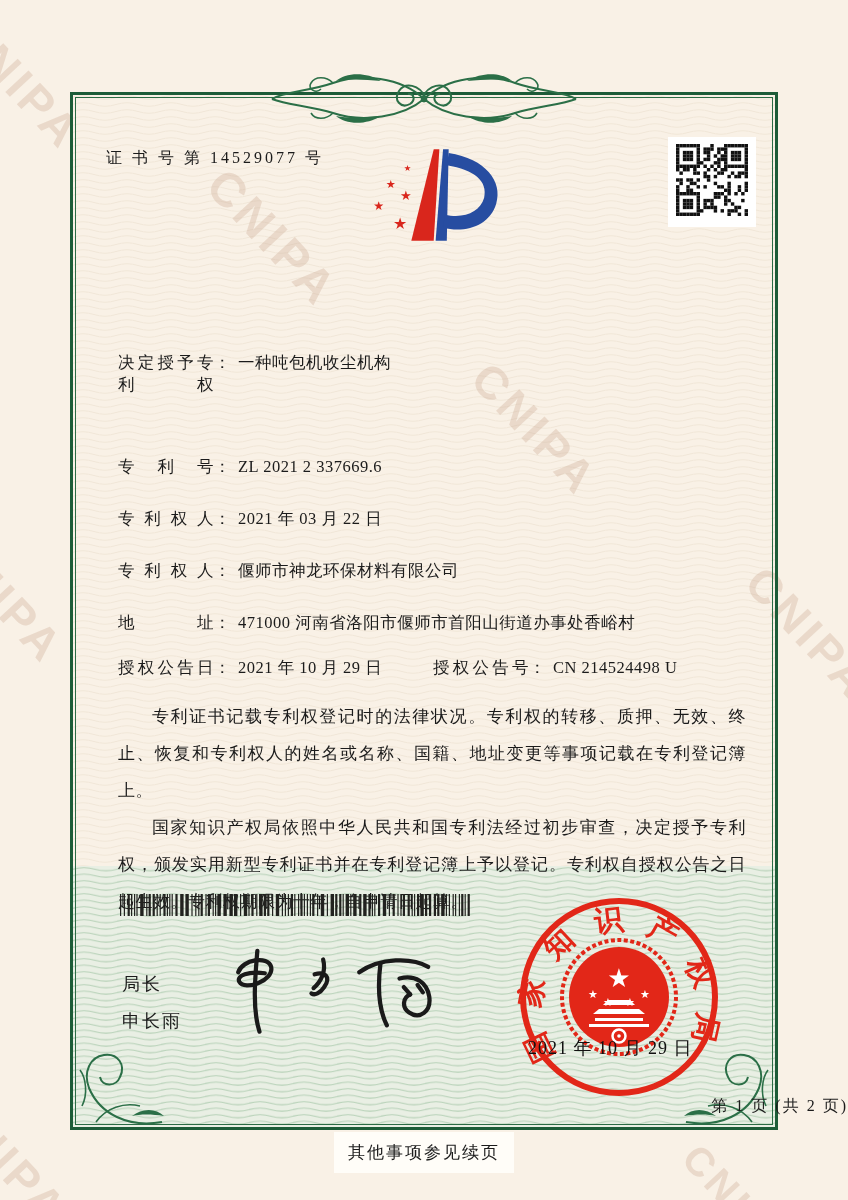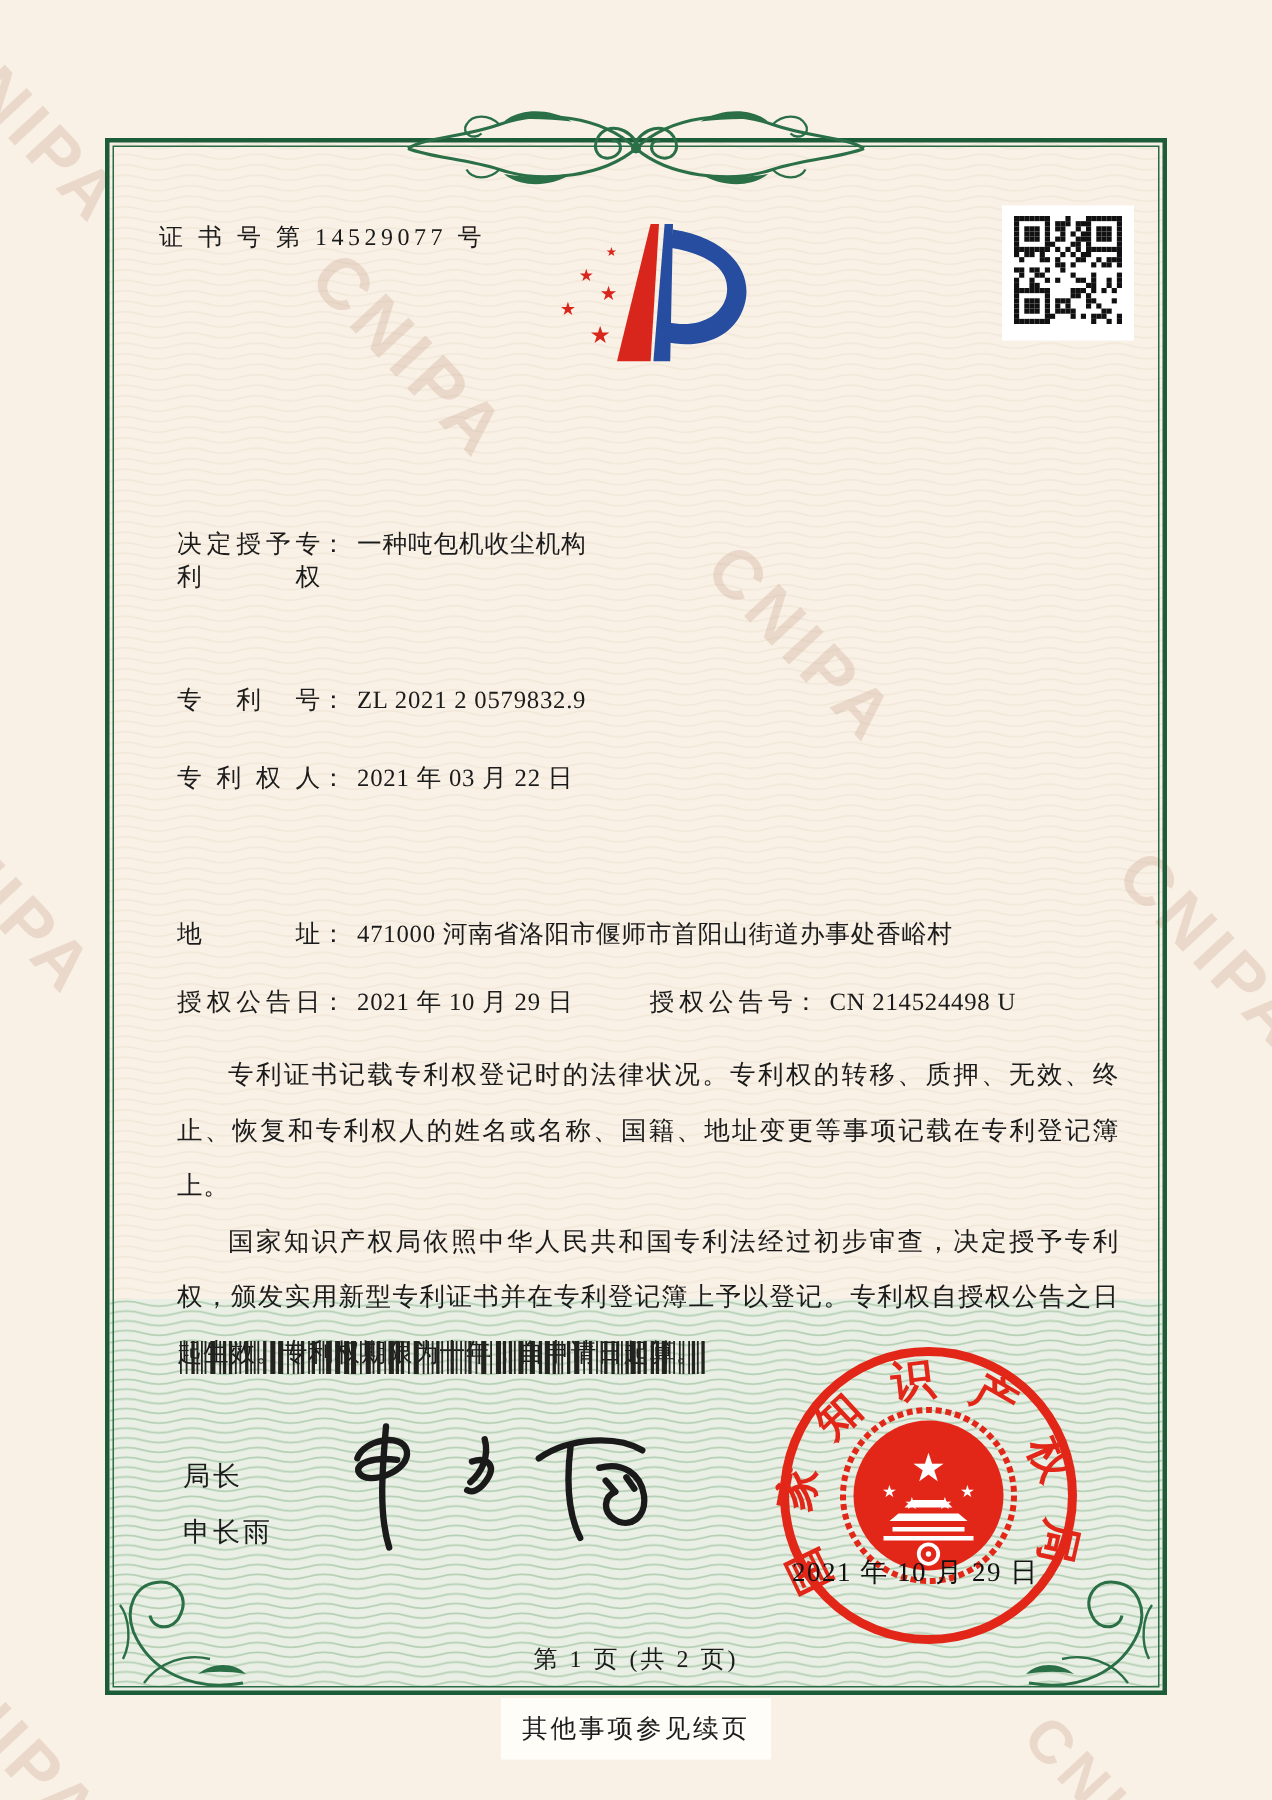--- a/index.html
+++ b/index.html
@@ -27,21 +27,21 @@
   .fval{margin-left:7px;}
   .r1{top:352px}.r2{top:404px}.r3{top:456px}.r4{top:508px}.r5{top:560px}.r6{top:612px}.r7{top:657px}
   .pair2{position:absolute;left:315px;top:0;}
   .body-text{left:118px;top:698px;width:628px;font-size:17px;line-height:37px;
              text-align:justify;letter-spacing:.5px;}
   .body-text p{margin:0;text-indent:2em;}
   .issuer{left:122px;top:966px;font-size:18px;letter-spacing:2px;line-height:37px;}
   .sig{left:212px;top:934px;}
   .seal{left:517px;top:895px;z-index:6;}
   .seal-date{left:528px;top:1036px;width:190px;font-size:18px;letter-spacing:1px;z-index:7;color:#111;}
-  .pagenum{left:0;right:0;top:1096px;text-align:center;font-size:16px;letter-spacing:2px;}
+  .pagenum{left:0;right:0;top:1096px;text-align:right;font-size:16px;letter-spacing:2px;}
   .note{left:50%;top:1132px;transform:translateX(-50%);background:#fffdf8;
         padding:9px 14px;font-size:17px;letter-spacing:2px;z-index:6;}
   .qrbox{left:668px;top:137px;width:88px;height:90px;background:#fff;z-index:5;}
   .qrbox svg{display:block;margin:7px auto 0 auto;}
   .logo{left:346px;top:140px;z-index:5;}
   .barcode{left:120px;top:892px;z-index:5;}
 </style>
 </head>
 <body>
 
@@ -331,24 +331,27 @@
         <rect x="61.71" y="68.57" width="3.43" height="3.43" fill="#111"></rect>
         <rect x="68.57" y="68.57" width="3.43" height="3.43" fill="#111"></rect>
       </svg>
   </div>
 
 
   <div class="abs frow r1">
     <span class="flabel">决定授予专利权</span><span>：</span><span class="fval">一种吨包机收尘机构</span>
   </div>
   <div class="abs frow r3">
-    <span class="flabel">专利号</span><span>：</span><span class="fval">ZL 2021 2 0579832.9</span>
+    <span class="flabel">专利号</span><span>：</span><span class="fval">ZL 2021 2 337669.6</span>
   </div>
   <div class="abs frow r4">
     <span class="flabel">专利权人</span><span>：</span><span class="fval">2021 年 03 月 22 日</span>
+  </div>
+  <div class="abs frow r5">
+    <span class="flabel">专利权人</span><span>：</span><span class="fval">偃师市神龙环保材料有限公司</span>
   </div>
   <div class="abs frow r6">
     <span class="flabel">地址</span><span>：</span><span class="fval">471000 河南省洛阳市偃师市首阳山街道办事处香峪村</span>
   </div>
   <div class="abs frow r7">
     <span class="flabel">授权公告日</span><span>：</span><span class="fval">2021 年 10 月 29 日</span>
     <span class="pair2">
       <span class="flabel">授权公告号</span><span>：</span><span class="fval">CN 214524498 U</span>
     </span>
   </div>

